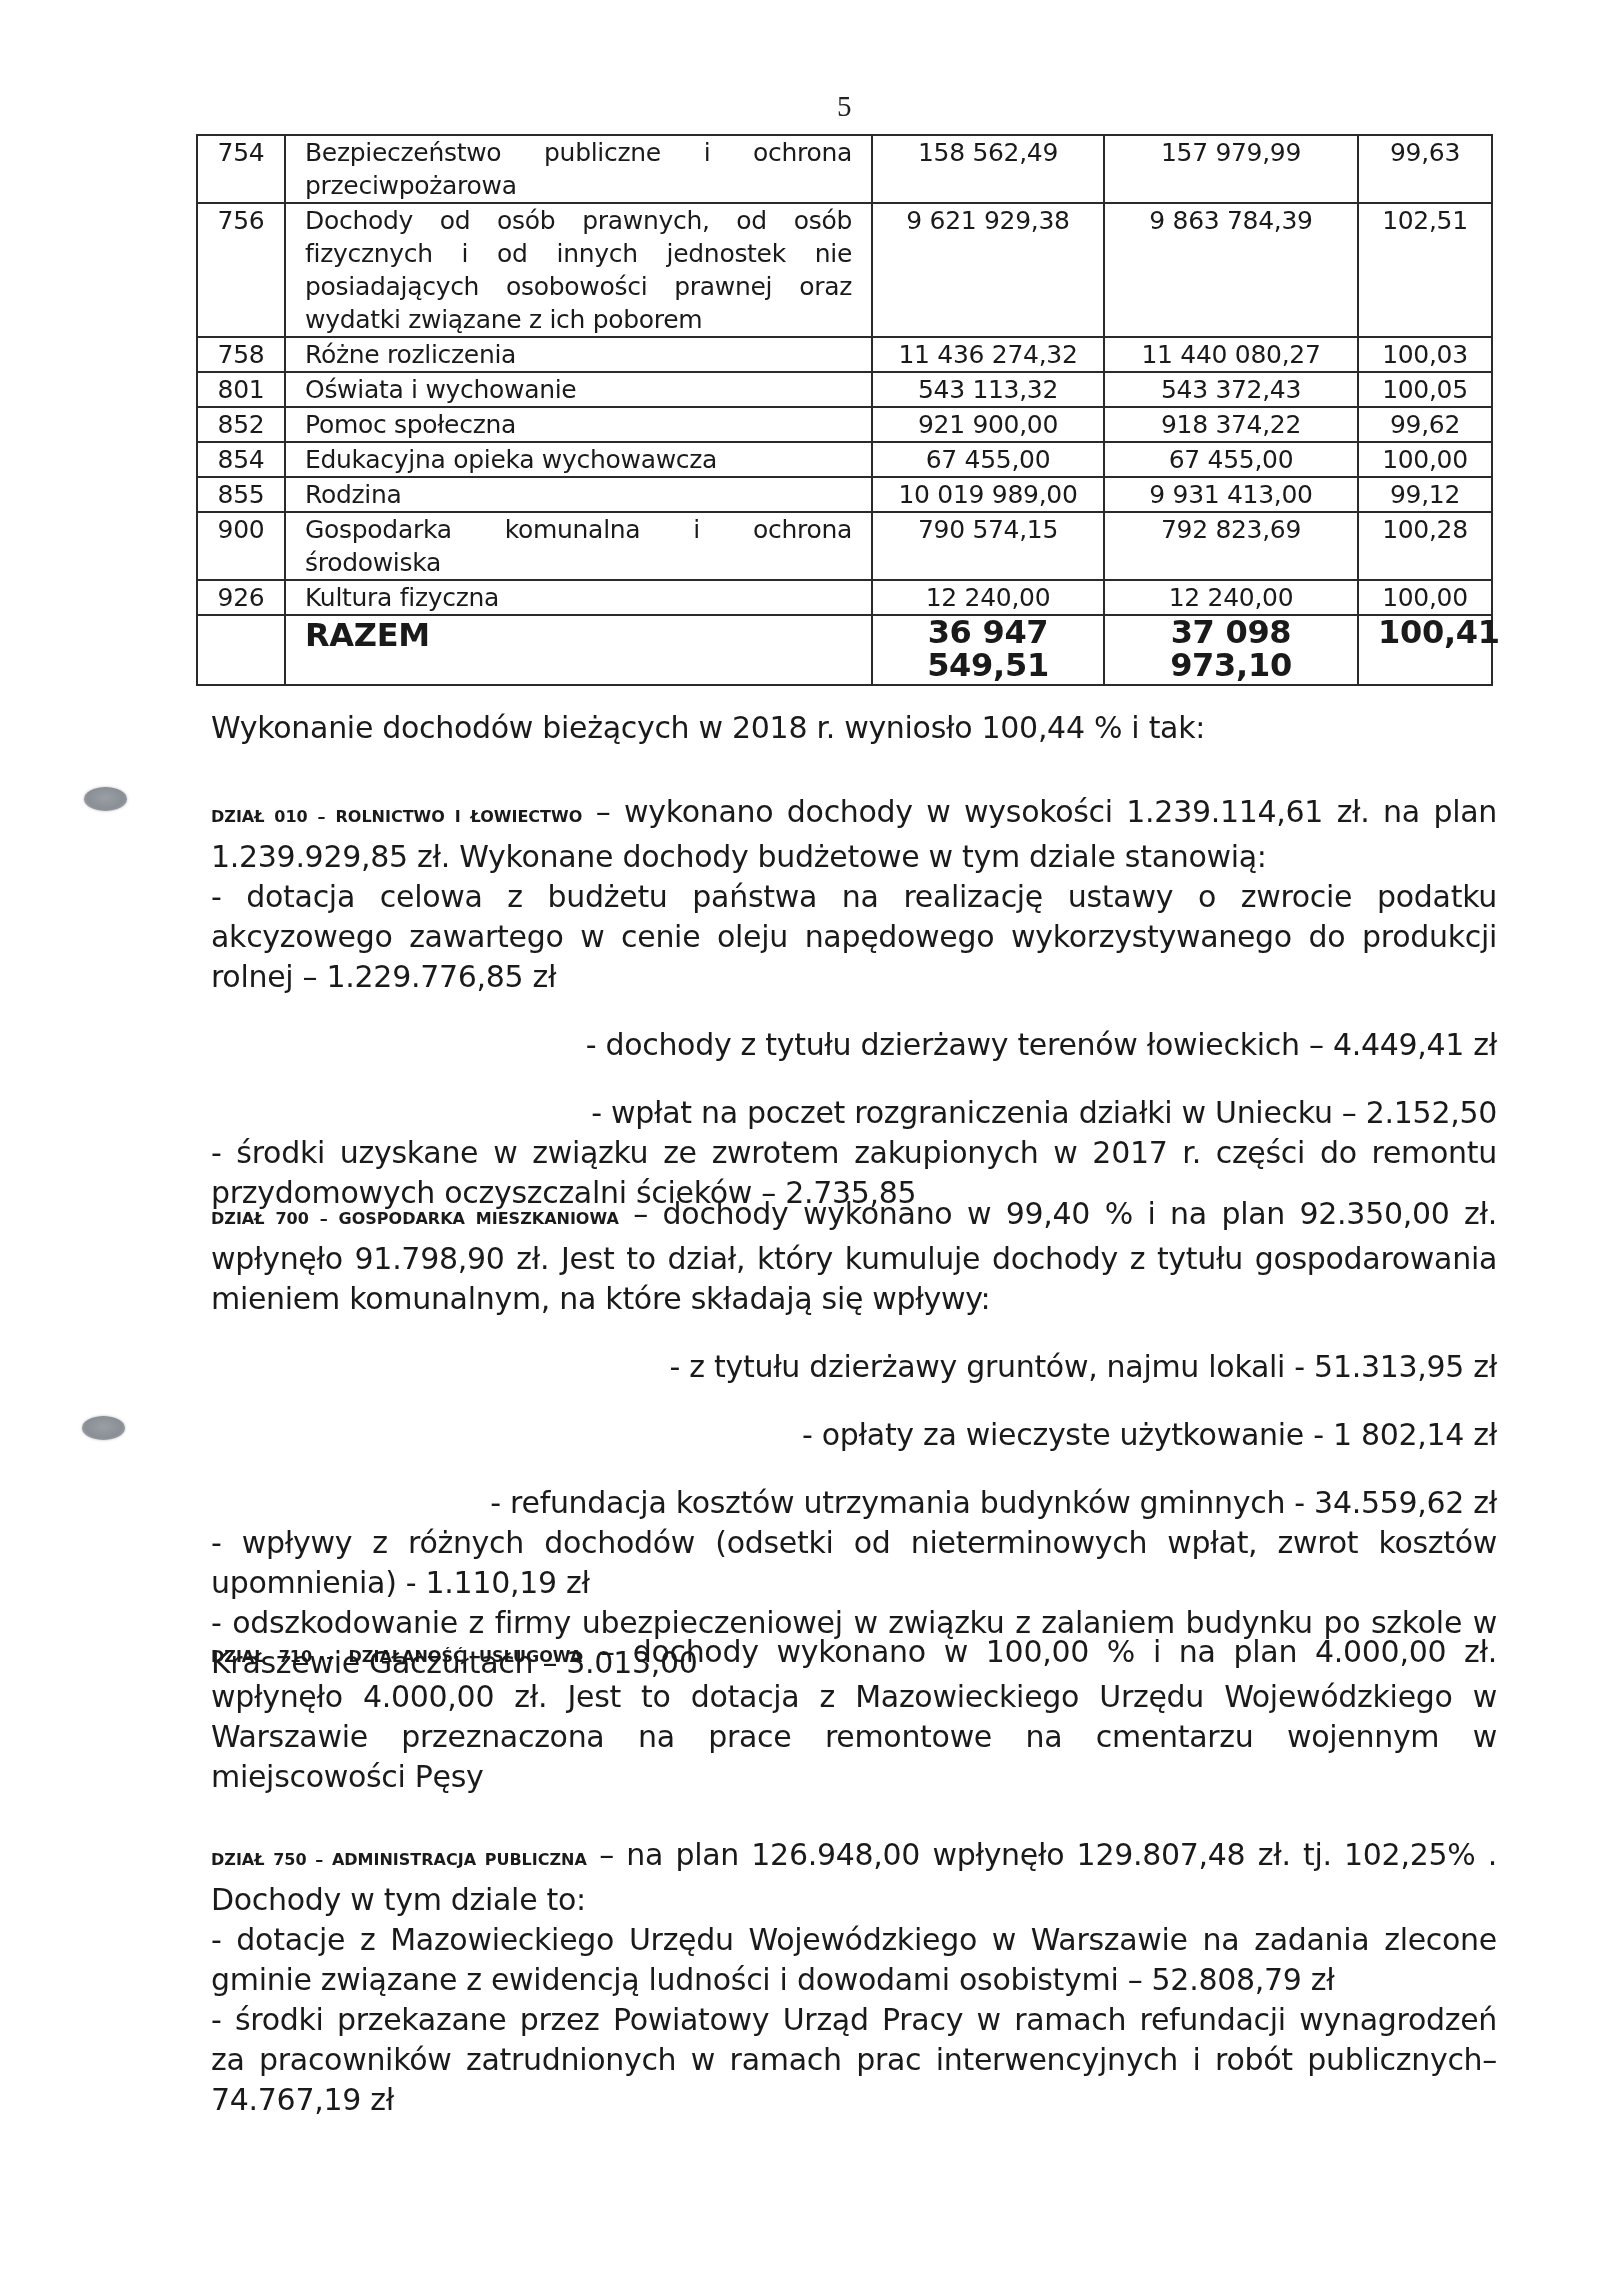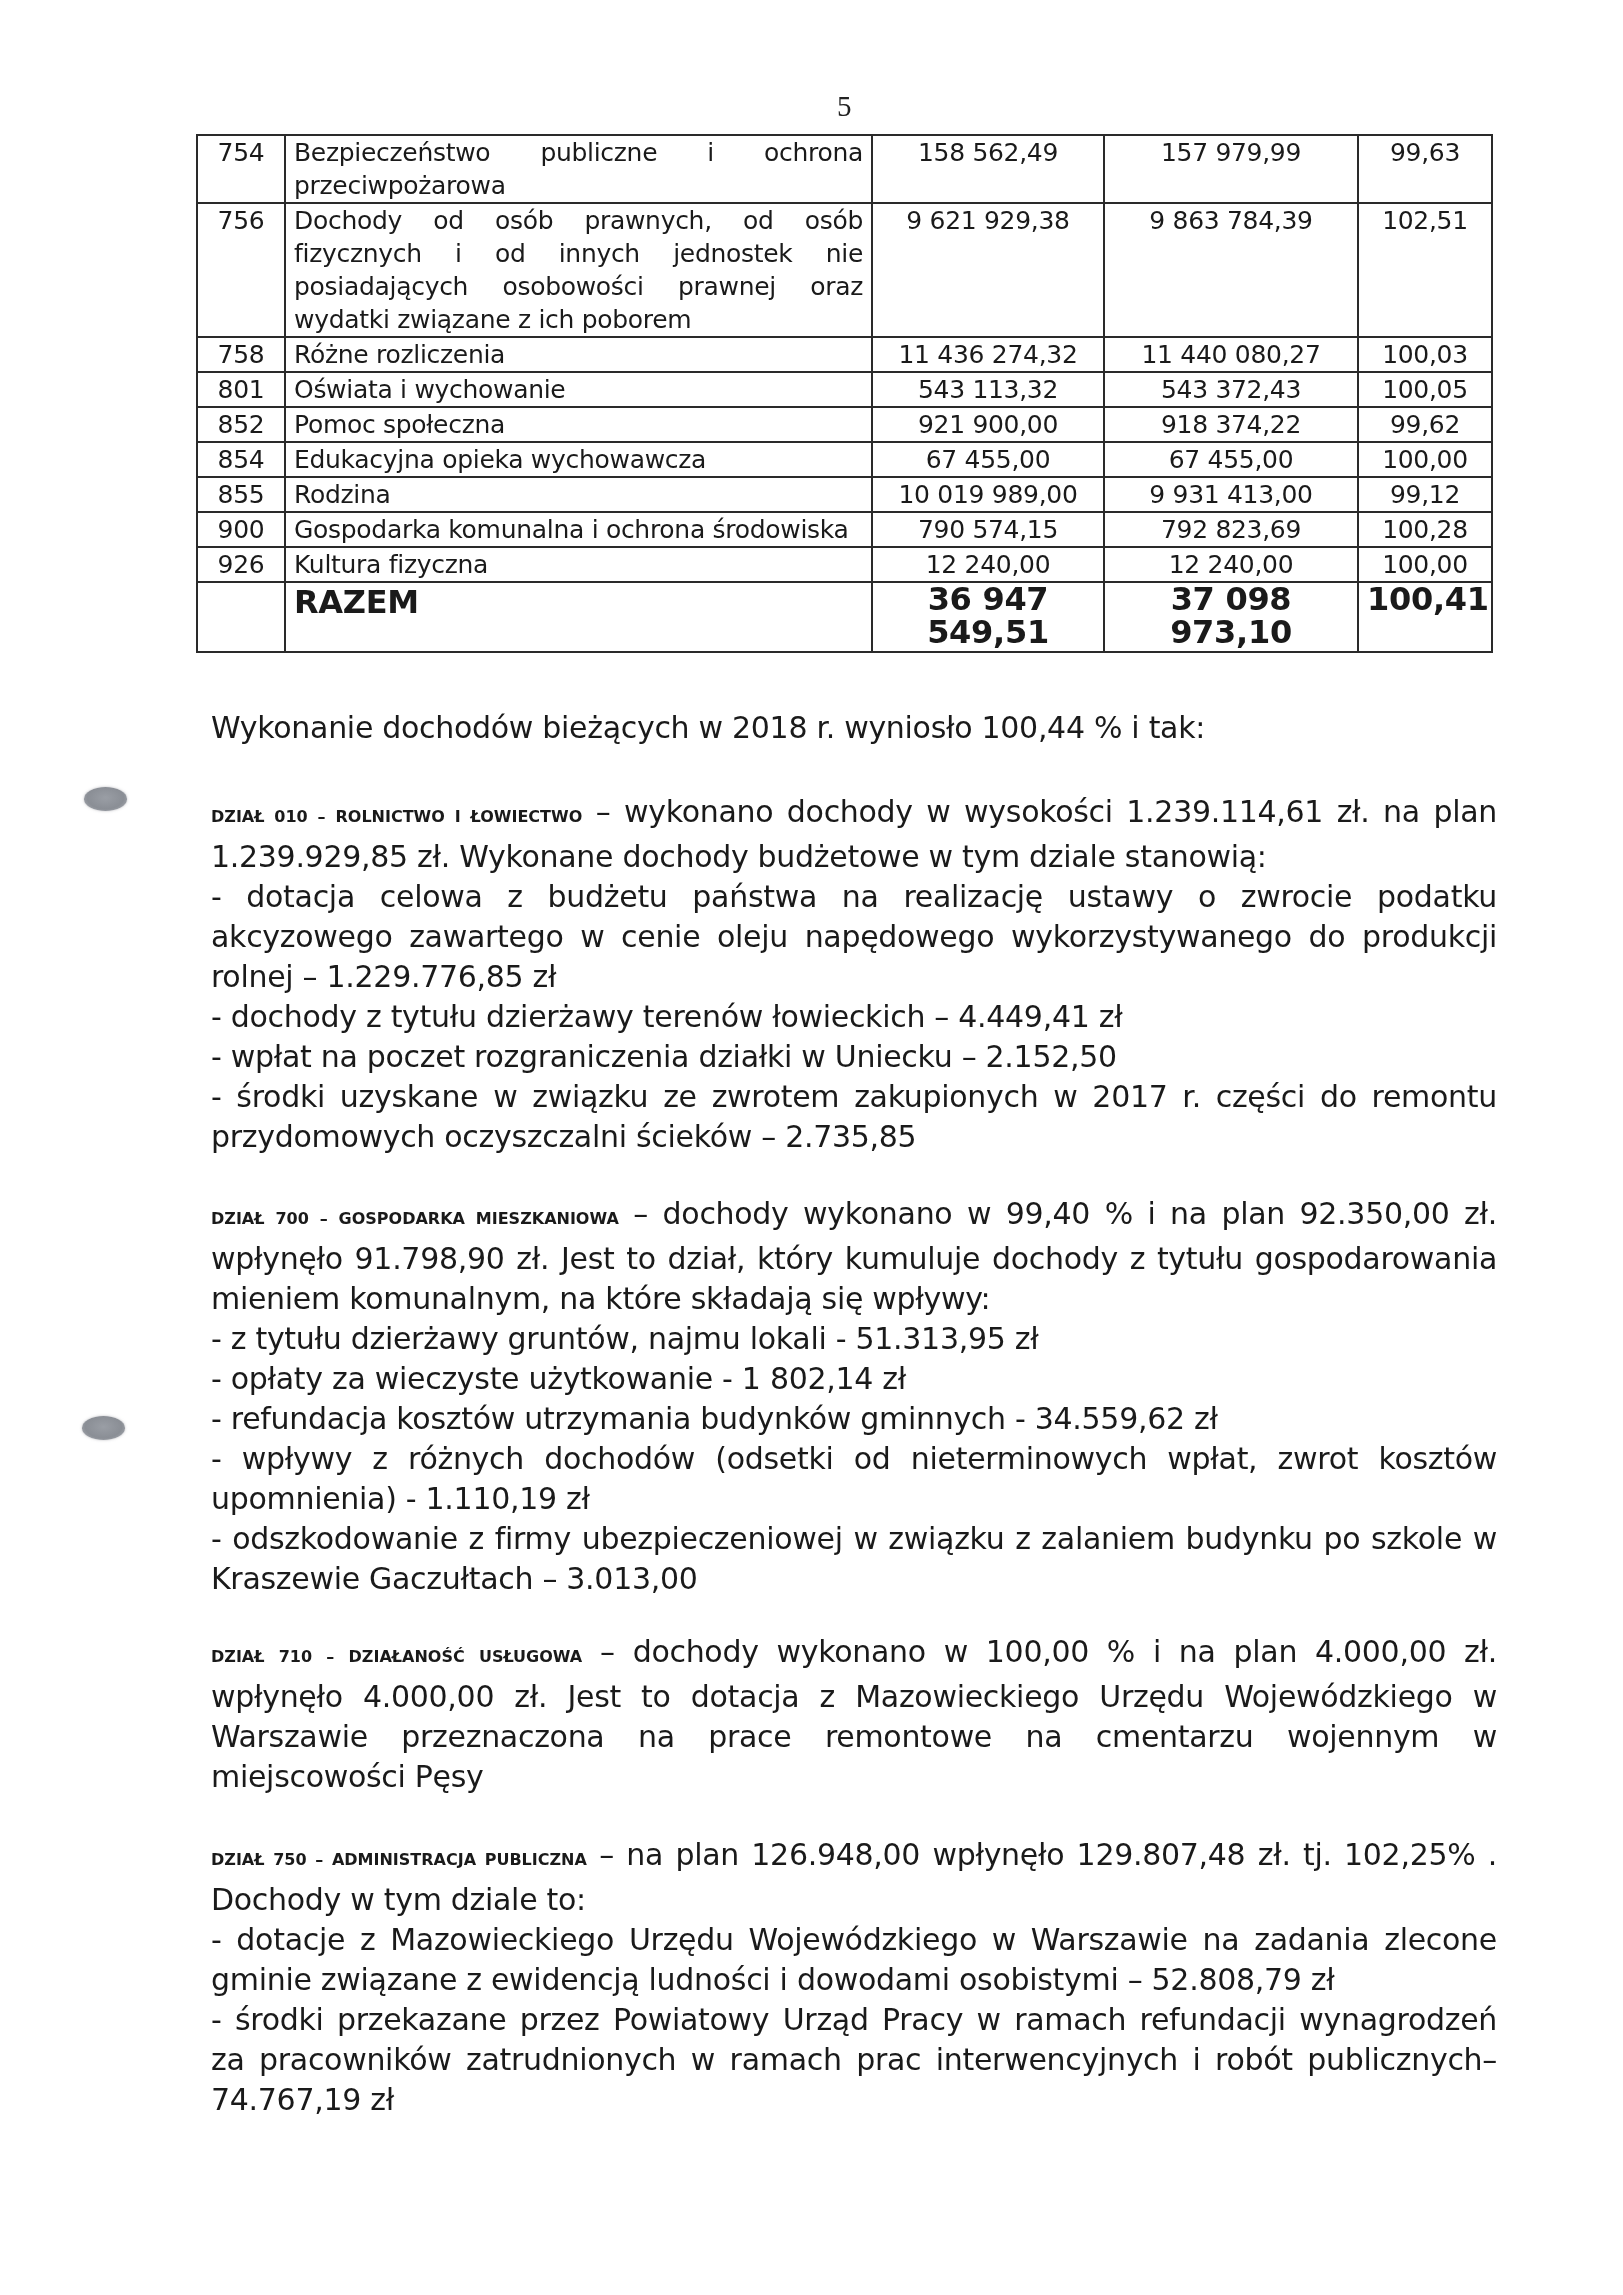--- a/index.html
+++ b/index.html
@@ -40,21 +40,21 @@
       top: 134px;
       width: 1295px;
       border-collapse: collapse;
       table-layout: fixed;
       font-size: 25px;
       line-height: 33px;
     }
     table.revenue td {
       border: 2px solid #2a2a2a;
       vertical-align: top;
-      padding: 0 8px;
+      padding: 0 19px;
       letter-spacing: -0.3px;
     }
     table.revenue col.c-code { width: 88px; }
     table.revenue col.c-name { width: 587px; }
     table.revenue col.c-plan { width: 232px; }
     table.revenue col.c-exec { width: 254px; }
     table.revenue col.c-pct  { width: 134px; }
     td.code { text-align: center; }
     td.name { text-align: justify; text-align-last: left; }
     td.num  { text-align: center; }
@@ -75,21 +75,21 @@
       font-weight: bold;
       font-size: 16px;
       letter-spacing: 0;
     }
     .summary { top: 708px; text-align: left; }
     .sec-010 { top: 792px; }
     .sec-700 { top: 1194px; }
     .sec-710 { top: 1632px; }
     .sec-750 { top: 1835px; }
     .bullet { display: block; text-align: justify; }
-    .tight { text-align: left; }
+    .tight { text-align: right; margin-top: 28px; }
   </style>
 </head>
 <body>
 
 <div class="page-number">5</div>
 
 <div class="punch-hole one"></div>
 <div class="punch-hole two"></div>
 
 <table class="revenue">

